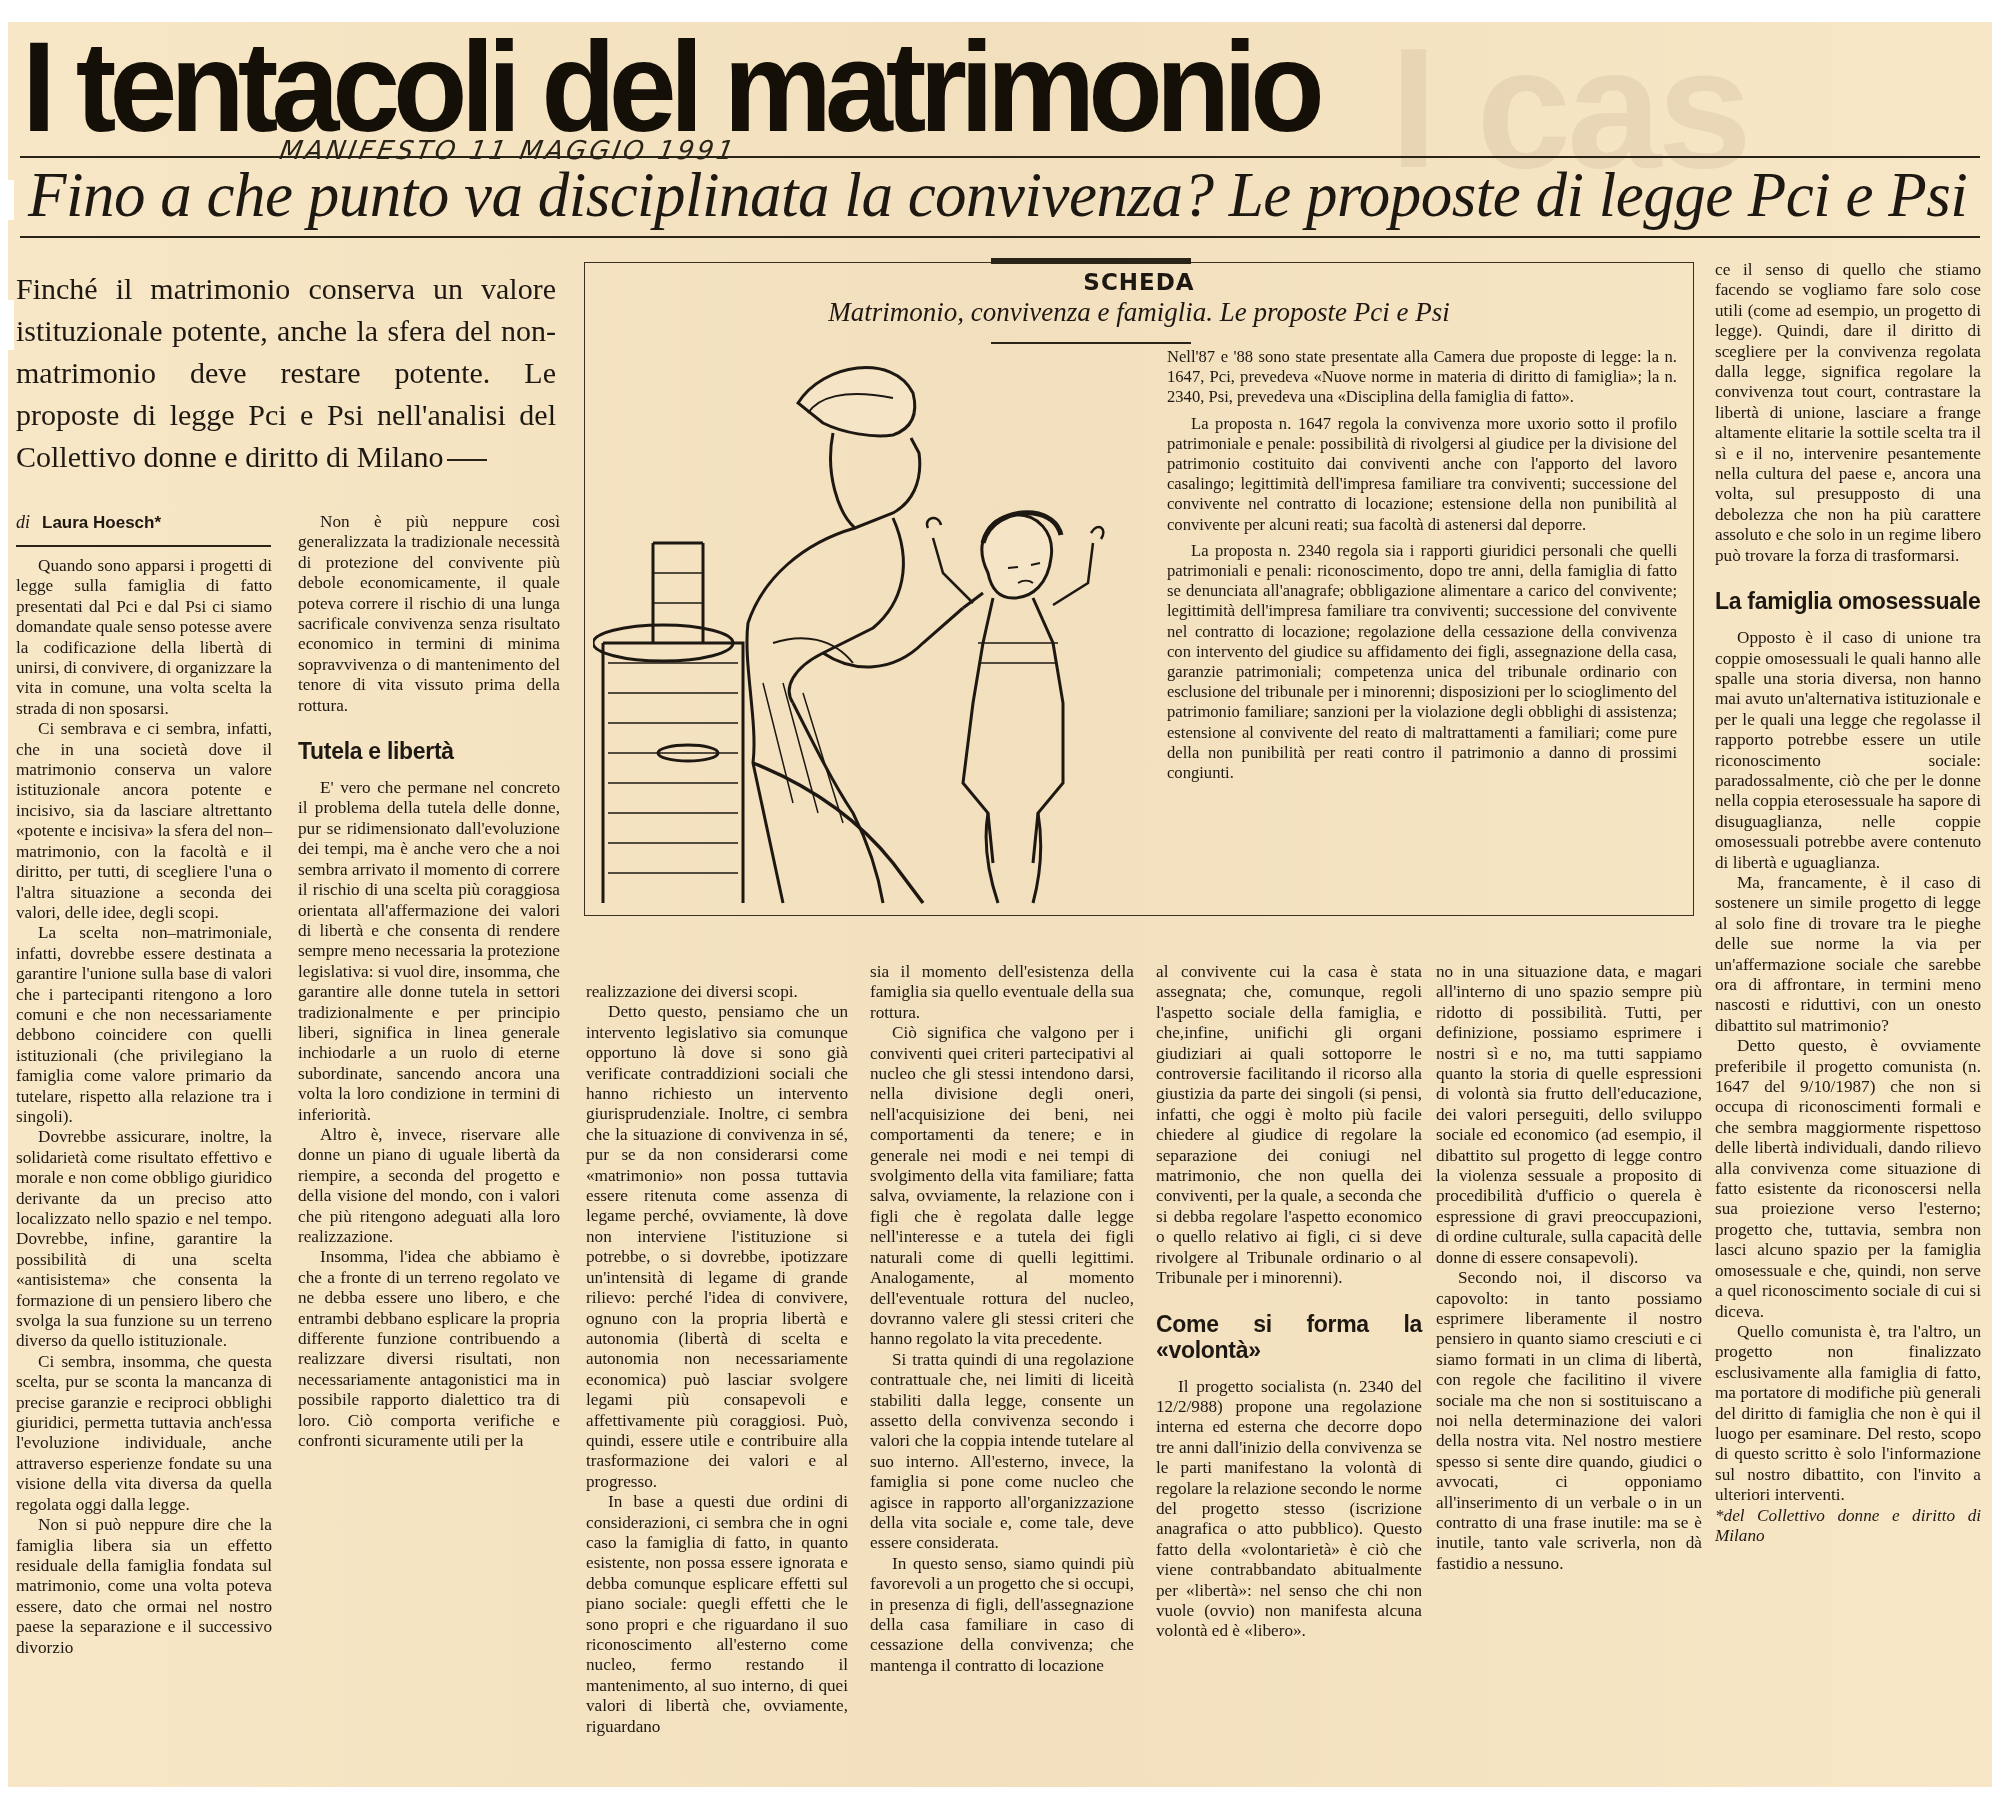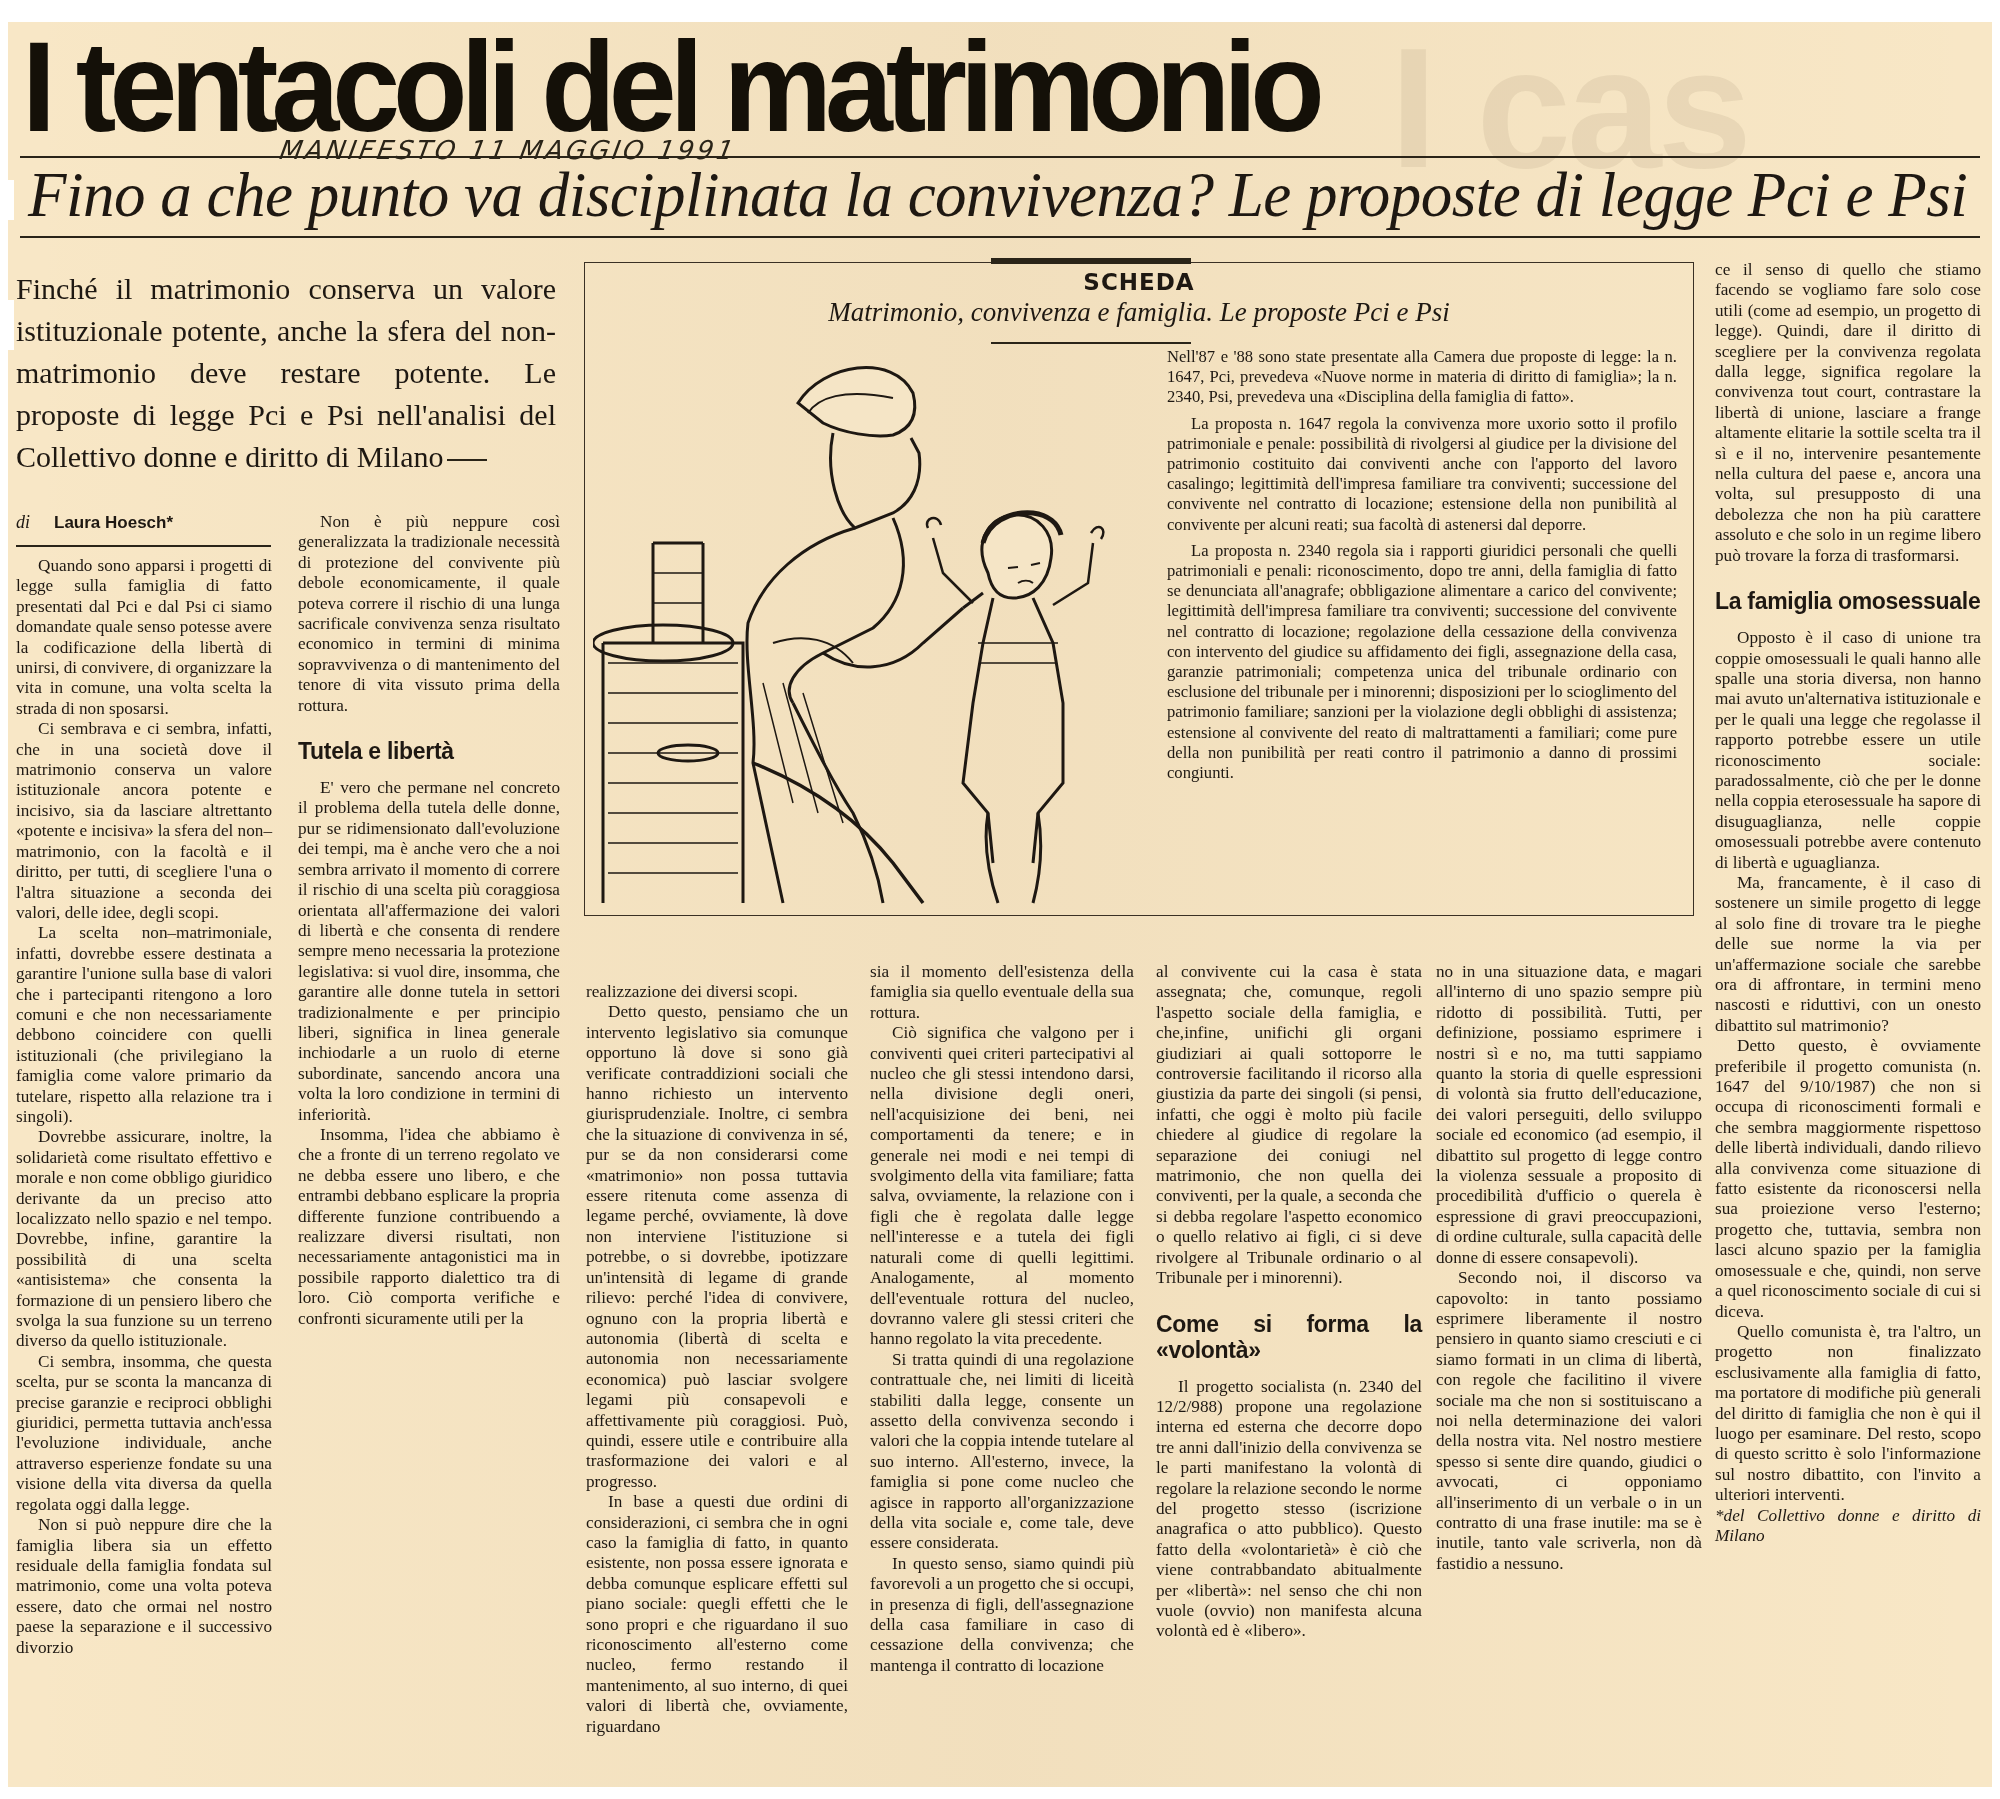--- a/index.html
+++ b/index.html
@@ -7,21 +7,21 @@
   .paper{position:absolute;left:8px;top:22px;width:1984px;height:1765px;background:#f8e7c6;}
   .paper:before{content:"";position:absolute;inset:0;background:linear-gradient(90deg,rgba(0,0,0,0.00),rgba(120,80,30,0.05) 50%,rgba(0,0,0,0));}
   .ghost{position:absolute;left:1390px;top:10px;font-family:"Liberation Sans",sans-serif;font-weight:bold;font-size:170px;color:rgba(120,100,70,0.10);letter-spacing:-4px;}
   .headline{position:absolute;left:22px;top:8px;font-family:"Liberation Sans",sans-serif;font-weight:bold;font-size:122px;letter-spacing:-7px;line-height:150px;color:#141008;transform:scaleY(1.05);transform-origin:left top;white-space:nowrap;}
   .handnote{position:absolute;left:280px;top:135px;font-family:"DejaVu Sans",sans-serif;font-size:26px;color:#2a2418;font-style:italic;letter-spacing:3px;transform:skewX(-10deg);}
   .rule{position:absolute;height:2px;background:#2a2418;}
   .subtitle{position:absolute;left:28px;top:160px;font-family:Liberation Serif, serif;font-style:italic;font-size:63px;letter-spacing:-0.5px;line-height:70px;white-space:nowrap;}
   .lead{position:absolute;left:16px;top:268px;width:540px;font-family:"Liberation Serif",serif;font-size:30px;line-height:42px;text-align:justify;}
   .lead-dash{display:inline-block;width:40px;border-bottom:2px solid #2a2418;margin-left:4px;vertical-align:6px;}
   .byline{position:absolute;left:16px;top:512px;width:255px;font-family:"Liberation Sans",sans-serif;font-weight:bold;font-size:17px;padding-bottom:12px;border-bottom:2px solid #2a2418;}
-  .byline i{font-family:"Liberation Serif",serif;font-weight:normal;font-size:18px;margin-right:24px;}
+  .byline i{font-family:"Liberation Serif",serif;font-weight:normal;font-size:18px;margin-right:12px;}
   .col{position:absolute;font-family:"Liberation Serif",serif;font-size:17.2px;line-height:20.4px;text-align:justify;hyphens:manual;}
   .col p{margin:0;text-indent:22px;}
   .col p.noindent{text-indent:0;}
   .col h3{font-family:"Liberation Sans",sans-serif;font-weight:bold;font-size:23px;line-height:26px;margin:22px 0 14px 0;letter-spacing:-0.3px;}
   .signoff{font-style:italic;text-indent:0 !important;}
   .scheda{position:absolute;left:584px;top:262px;width:1108px;height:652px;border:1.5px solid #3a3024;}
   .scheda-topbar{position:absolute;left:406px;top:-5px;width:200px;height:6px;background:#2a2418;}
   .scheda-label{position:absolute;left:0;width:100%;top:6px;text-align:center;font-family:"DejaVu Sans",sans-serif;font-weight:bold;font-size:23px;letter-spacing:1px;}
   .scheda-title{position:absolute;left:0;width:100%;top:34px;text-align:center;font-family:"Liberation Serif",serif;font-style:italic;font-size:27px;}
   .scheda-rule{position:absolute;left:406px;top:79px;width:200px;height:2px;background:#2a2418;}
@@ -56,20 +56,21 @@
   <p>La scelta non–matrimoniale, infatti, dovrebbe essere destinata a garantire l'unione sulla base di valori che i partecipanti ritengono a loro comuni e che non necessariamente debbono coincidere con quelli istituzionali (che privilegiano la famiglia come valore primario da tutelare, rispetto alla relazione tra i singoli).</p>
   <p>Dovrebbe assicurare, inoltre, la solidarietà come risultato effettivo e morale e non come obbligo giuridico derivante da un preciso atto localizzato nello spazio e nel tempo. Dovrebbe, infine, garantire la possibilità di una scelta «antisistema» che consenta la formazione di un pensiero libero che svolga la sua funzione su un terreno diverso da quello istituzionale.</p>
   <p>Ci sembra, insomma, che questa scelta, pur se sconta la mancanza di precise garanzie e reciproci obblighi giuridici, permetta tuttavia anch'essa l'evoluzione individuale, anche attraverso esperienze fondate su una visione della vita diversa da quella regolata oggi dalla legge.</p>
   <p>Non si può neppure dire che la famiglia libera sia un effetto residuale della famiglia fondata sul matrimonio, come una volta poteva essere, dato che ormai nel nostro paese la separazione e il successivo divorzio</p>
 </div>
 
 <div class="col" style="left:298px;top:512px;width:262px;">
   <p>Non è più neppure così generalizzata la tradizionale necessità di protezione del convivente più debole economicamente, il quale poteva correre il rischio di una lunga sacrificale convivenza senza risultato economico in termini di minima sopravvivenza o di mantenimento del tenore di vita vissuto prima della rottura.</p>
   <h3>Tutela e libertà</h3>
   <p>E' vero che permane nel concreto il problema della tutela delle donne, pur se ridimensionato dall'evoluzione dei tempi, ma è anche vero che a noi sembra arrivato il momento di correre il rischio di una scelta più coraggiosa orientata all'affermazione dei valori di libertà e che consenta di rendere sempre meno necessaria la protezione legislativa: si vuol dire, insomma, che garantire alle donne tutela in settori tradizionalmente e per principio liberi, significa in linea generale inchiodarle a un ruolo di eterne subordinate, sancendo ancora una volta la loro condizione in termini di inferiorità.</p>
+  <p>Altro è, invece, riservare alle donne un piano di uguale libertà da riempire, a seconda del progetto e della visione del mondo, con i valori che più ritengono adeguati alla loro realizzazione.</p>
   <p>Insomma, l'idea che abbiamo è che a fronte di un terreno regolato ve ne debba essere uno libero, e che entrambi debbano esplicare la propria differente funzione contribuendo a realizzare diversi risultati, non necessariamente antagonistici ma in possibile rapporto dialettico tra di loro. Ciò comporta verifiche e confronti sicuramente utili per la</p>
 </div>
 
 <div class="scheda">
   <div class="scheda-topbar"></div>
   <div class="scheda-label">SCHEDA</div>
   <div class="scheda-title">Matrimonio, convivenza e famiglia. Le proposte Pci e Psi</div>
   <div class="scheda-rule"></div>
 
   <svg class="illus" viewBox="0 0 570 566">

